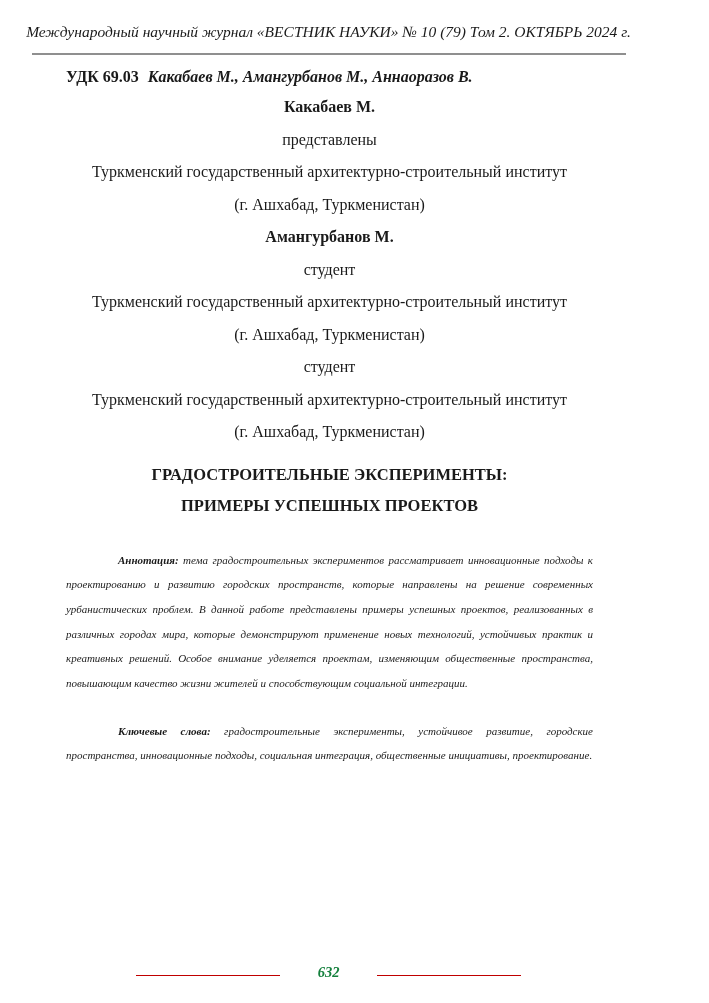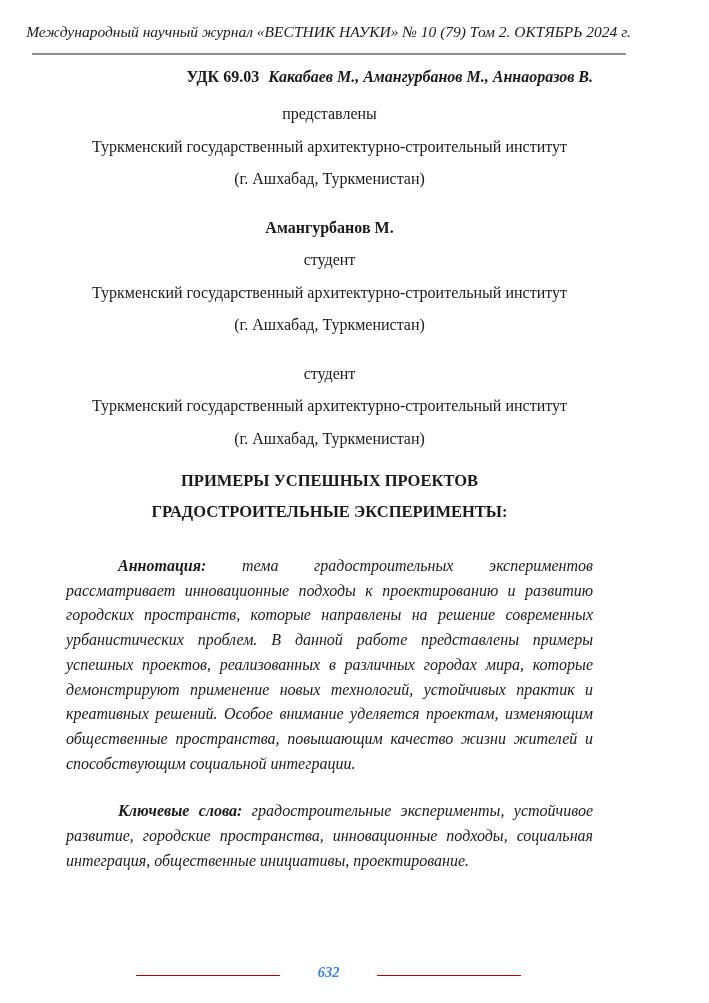--- a/index.html
+++ b/index.html
@@ -21,47 +21,47 @@
     white-space: nowrap;
   }
   .rule {
     width: 594px;
     margin: 11px auto 0 auto;
     border-top: 2px solid #8f8f8f;
     height: 0;
   }
   .content { margin: 0 64px 0 66px; }
   .udk {
-    margin: 8px 0 7px 0;
+    margin: 8px 0 0 0;
     font-size: 16px;
     line-height: 28px;
-    text-align: right;
+    text-align: left;
   }
   .udk-code { font-weight: bold; margin-right: 9px; }
   .udk-authors { font-weight: bold; font-style: italic; }
   .author-block {
     text-align: center;
     font-size: 16px;
     line-height: 32.5px;
     margin: 0;
   }
-  .author-block + .author-block { margin-top: 16px; }
+  .author-block + .author-block { }
   .author-name { font-weight: bold; }
   .article-title {
     margin-top: 10px;
     text-align: center;
     font-weight: bold;
     font-size: 16.5px;
     line-height: 31px;
   }
   .para {
     margin: 0;
     text-align: justify;
     font-style: italic;
-    font-size: 16px;
+    font-size: 11px;
     line-height: 24.7px;
     text-indent: 52px;
   }
   .abstract { margin-top: 27px; }
   .keywords { margin-top: 23px; font-style: italic; }
   .lead { font-weight: bold; }
   .footer {
     position: absolute;
     left: 0; right: 0; bottom: 22px;
     display: flex;
@@ -69,21 +69,21 @@
     align-items: flex-end;
     gap: 38px;
   }
   .footer-line {
     width: 144px;
     border-top: 1.6px solid #c00000;
     height: 0;
     margin-bottom: 5px;
   }
   .page-number {
-    color: #3b82f6;
+    color: #15803d;
     font-weight: bold;
     font-style: italic;
     font-size: 14.5px;
     line-height: 18px;
   }
 </style>
 </head>
 <body>
 
 <div class="page">
@@ -92,41 +92,42 @@
 
   <div class="rule"></div>
 
   <div class="content">
 
     <p class="udk">
       <span class="udk-code">УДК 69.03</span><span class="udk-authors">Какабаев М., Амангурбанов М., Аннаоразов В.</span>
     </p>
 
     <div class="author-block">
+      <div class="author-name">Какабаев М.</div>
       <div>представлены</div>
       <div>Туркменский государственный архитектурно-строительный институт</div>
       <div>(г. Ашхабад, Туркменистан)</div>
     </div>
 
     <div class="author-block">
       <div class="author-name">Амангурбанов М.</div>
       <div>студент</div>
       <div>Туркменский государственный архитектурно-строительный институт</div>
       <div>(г. Ашхабад, Туркменистан)</div>
     </div>
 
     <div class="author-block">
       <div>студент</div>
       <div>Туркменский государственный архитектурно-строительный институт</div>
       <div>(г. Ашхабад, Туркменистан)</div>
     </div>
 
     <div class="article-title">
+      <div>ГРАДОСТРОИТЕЛЬНЫЕ ЭКСПЕРИМЕНТЫ:</div>
       <div>ПРИМЕРЫ УСПЕШНЫХ ПРОЕКТОВ</div>
-      <div>ГРАДОСТРОИТЕЛЬНЫЕ ЭКСПЕРИМЕНТЫ:</div>
     </div>
 
     <p class="para abstract">
       <span class="lead">Аннотация:</span>
       <span>тема градостроительных экспериментов рассматривает инновационные подходы к проектированию и развитию городских пространств, которые направлены на решение современных урбанистических проблем. В данной работе представлены примеры успешных проектов, реализованных в различных городах мира, которые демонстрируют применение новых технологий, устойчивых практик и креативных решений. Особое внимание уделяется проектам, изменяющим общественные пространства, повышающим качество жизни жителей и способствующим социальной интеграции.</span>
     </p>
 
     <p class="para keywords">
       <span class="lead">Ключевые слова:</span>
       <span>градостроительные эксперименты, устойчивое развитие, городские пространства, инновационные подходы, социальная интеграция, общественные инициативы, проектирование.</span>

